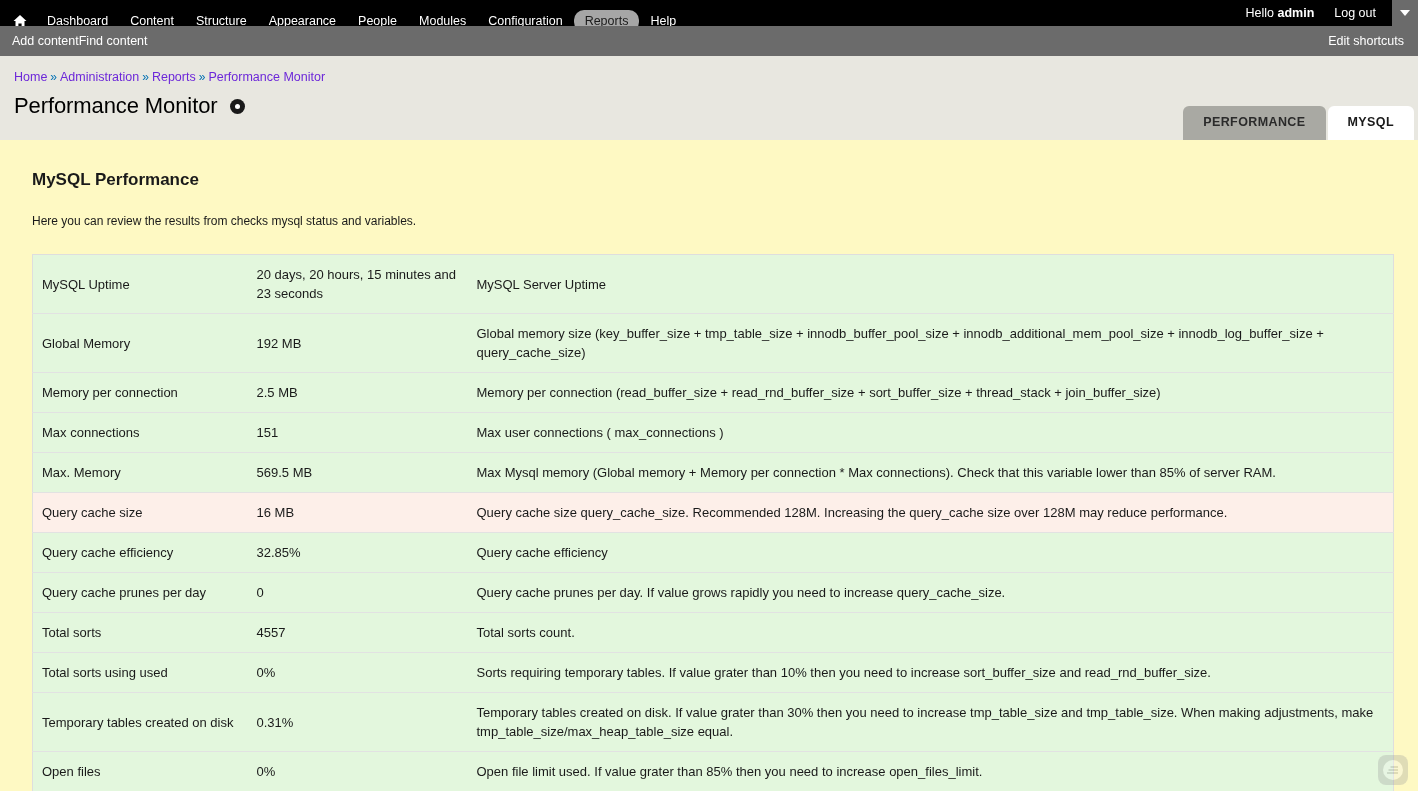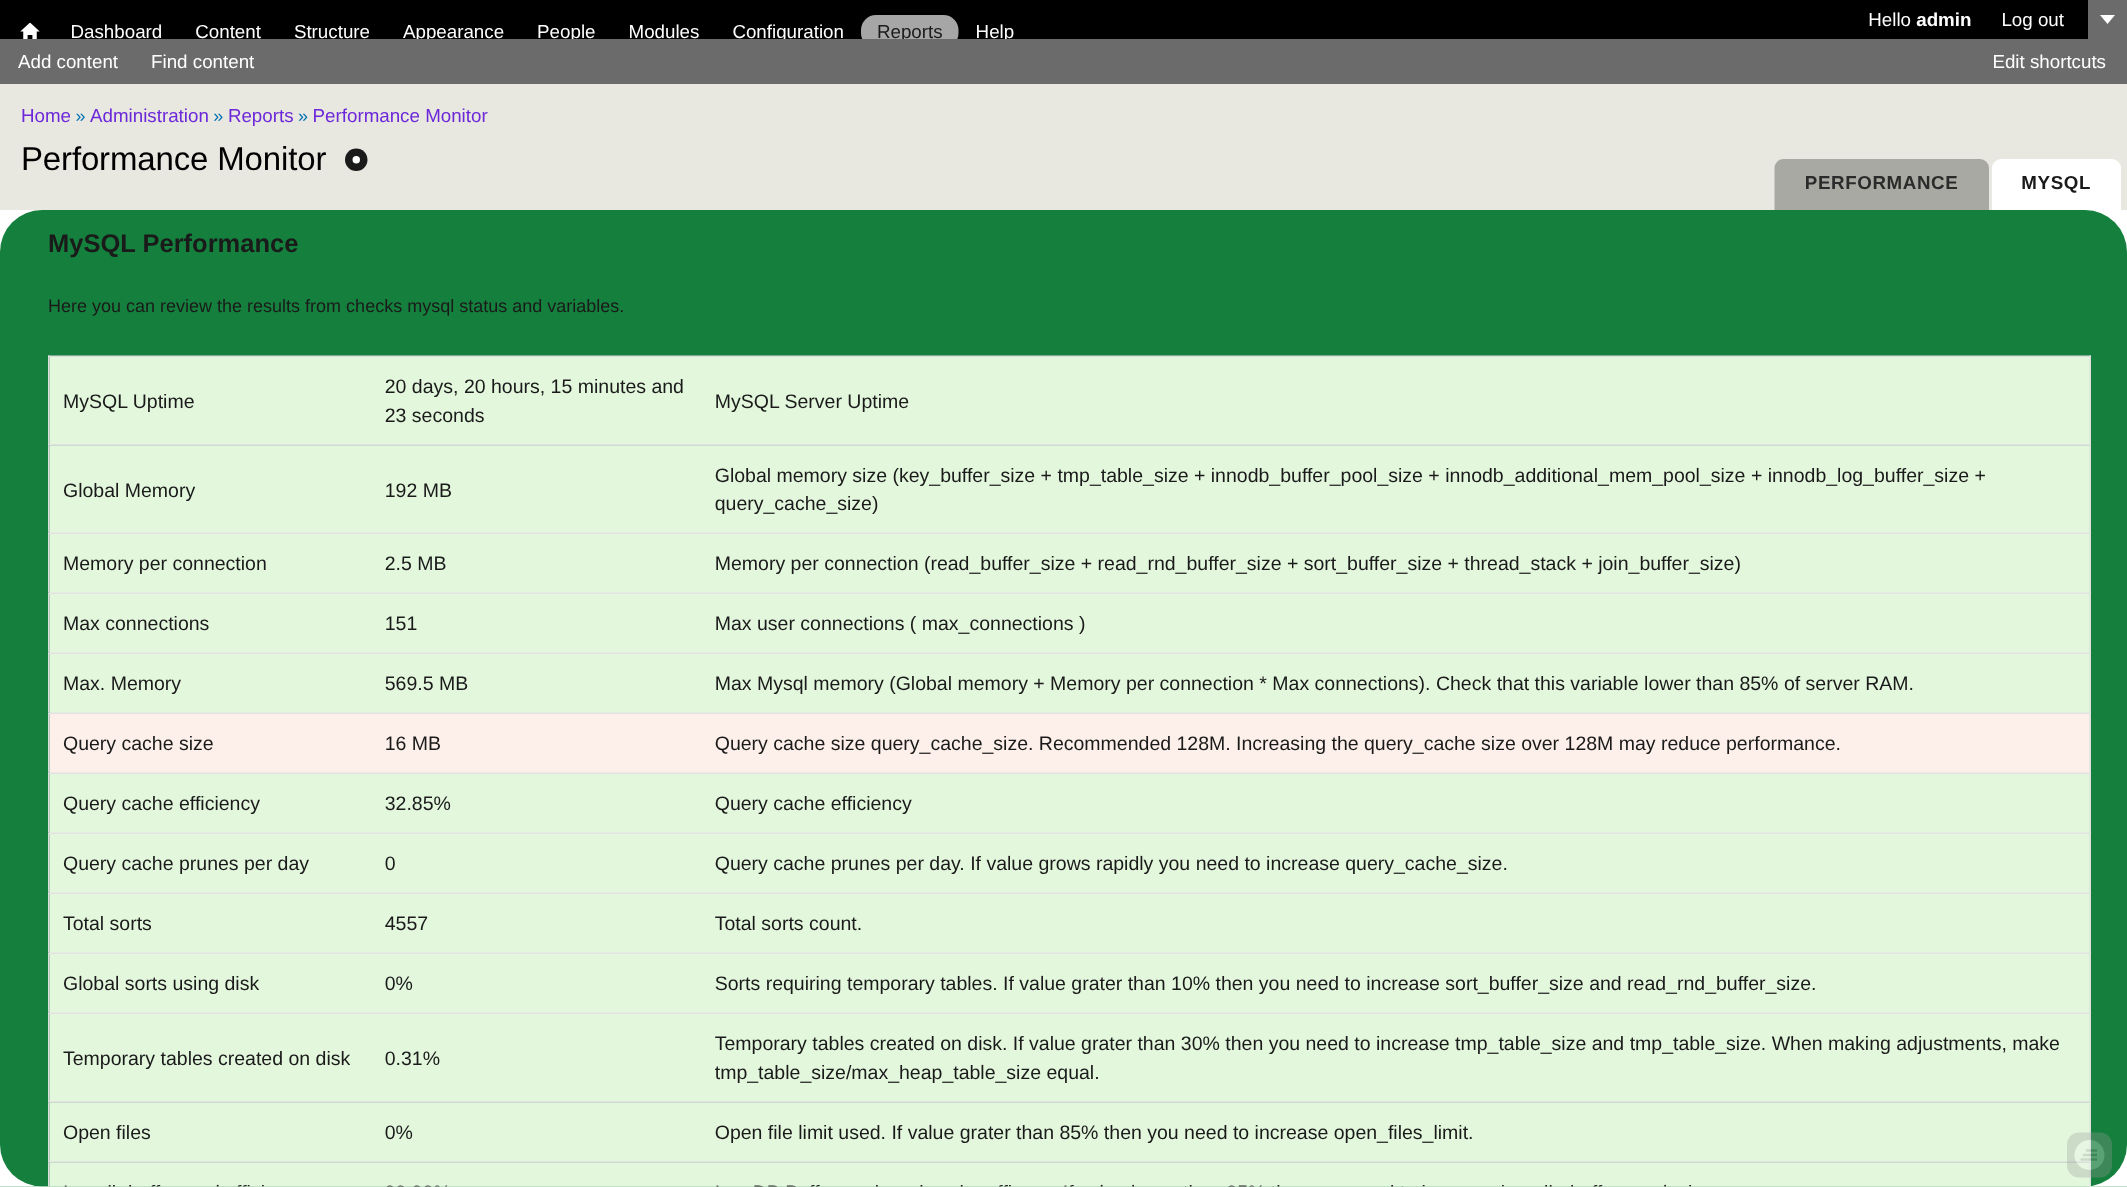--- a/index.html
+++ b/index.html
@@ -91,21 +91,20 @@
     display: flex;
     align-items: center;
     position: relative;
     padding-left: 12px;
     color: #ffffff;
     font-size: 12.5px;
   }
   .shortcut-bar a {
     color: #ffffff;
     text-decoration: none;
-    padding-right: 22px;
     white-space: nowrap;
     cursor: pointer;
   }
   .shortcut-bar .edit-shortcuts {
     position: absolute;
     right: 14px;
     padding-right: 0;
   }
 
   
@@ -184,25 +183,24 @@
     background: #a9a9a3;
     color: #2b2b2b;
   }
   .tab.active {
     background: #ffffff;
     color: #1a1a1a;
   }
 
   
   .content {
-    background: #15803d;
-    padding: 13px 24px 0 32px;
+    background: #fef9c3;
+    padding: 30px 24px 0 32px;
     position: relative;
     height: calc(791px - 26px - 30px - 84px);
-    border-radius: 28px;
   }
   .section-title {
     font-size: 17px;
     font-weight: bold;
     color: #1a1a1a;
     margin: 0 0 0 0;
     line-height: 20px;
   }
   .section-desc {
     font-size: 12px;
@@ -337,21 +335,21 @@
           <td class="c-label">Query cache prunes per day</td>
           <td class="c-value">0</td>
           <td class="c-desc">Query cache prunes per day. If value grows rapidly you need to increase query_cache_size.</td>
         </tr>
         <tr class="ok">
           <td class="c-label">Total sorts</td>
           <td class="c-value">4557</td>
           <td class="c-desc">Total sorts count.</td>
         </tr>
         <tr class="ok">
-          <td class="c-label">Global sorts using disk</td>
+          <td class="c-label">Total sorts using used</td>
           <td class="c-value">0%</td>
           <td class="c-desc">Sorts requiring temporary tables. If value grater than 10% then you need to increase sort_buffer_size and read_rnd_buffer_size.</td>
         </tr>
         <tr class="ok">
           <td class="c-label">Temporary tables created on disk</td>
           <td class="c-value">0.31%</td>
           <td class="c-desc">Temporary tables created on disk. If value grater than 30% then you need to increase tmp_table_size and tmp_table_size. When making adjustments, make tmp_table_size/max_heap_table_size equal.</td>
         </tr>
         <tr class="ok">
           <td class="c-label">Open files</td>

